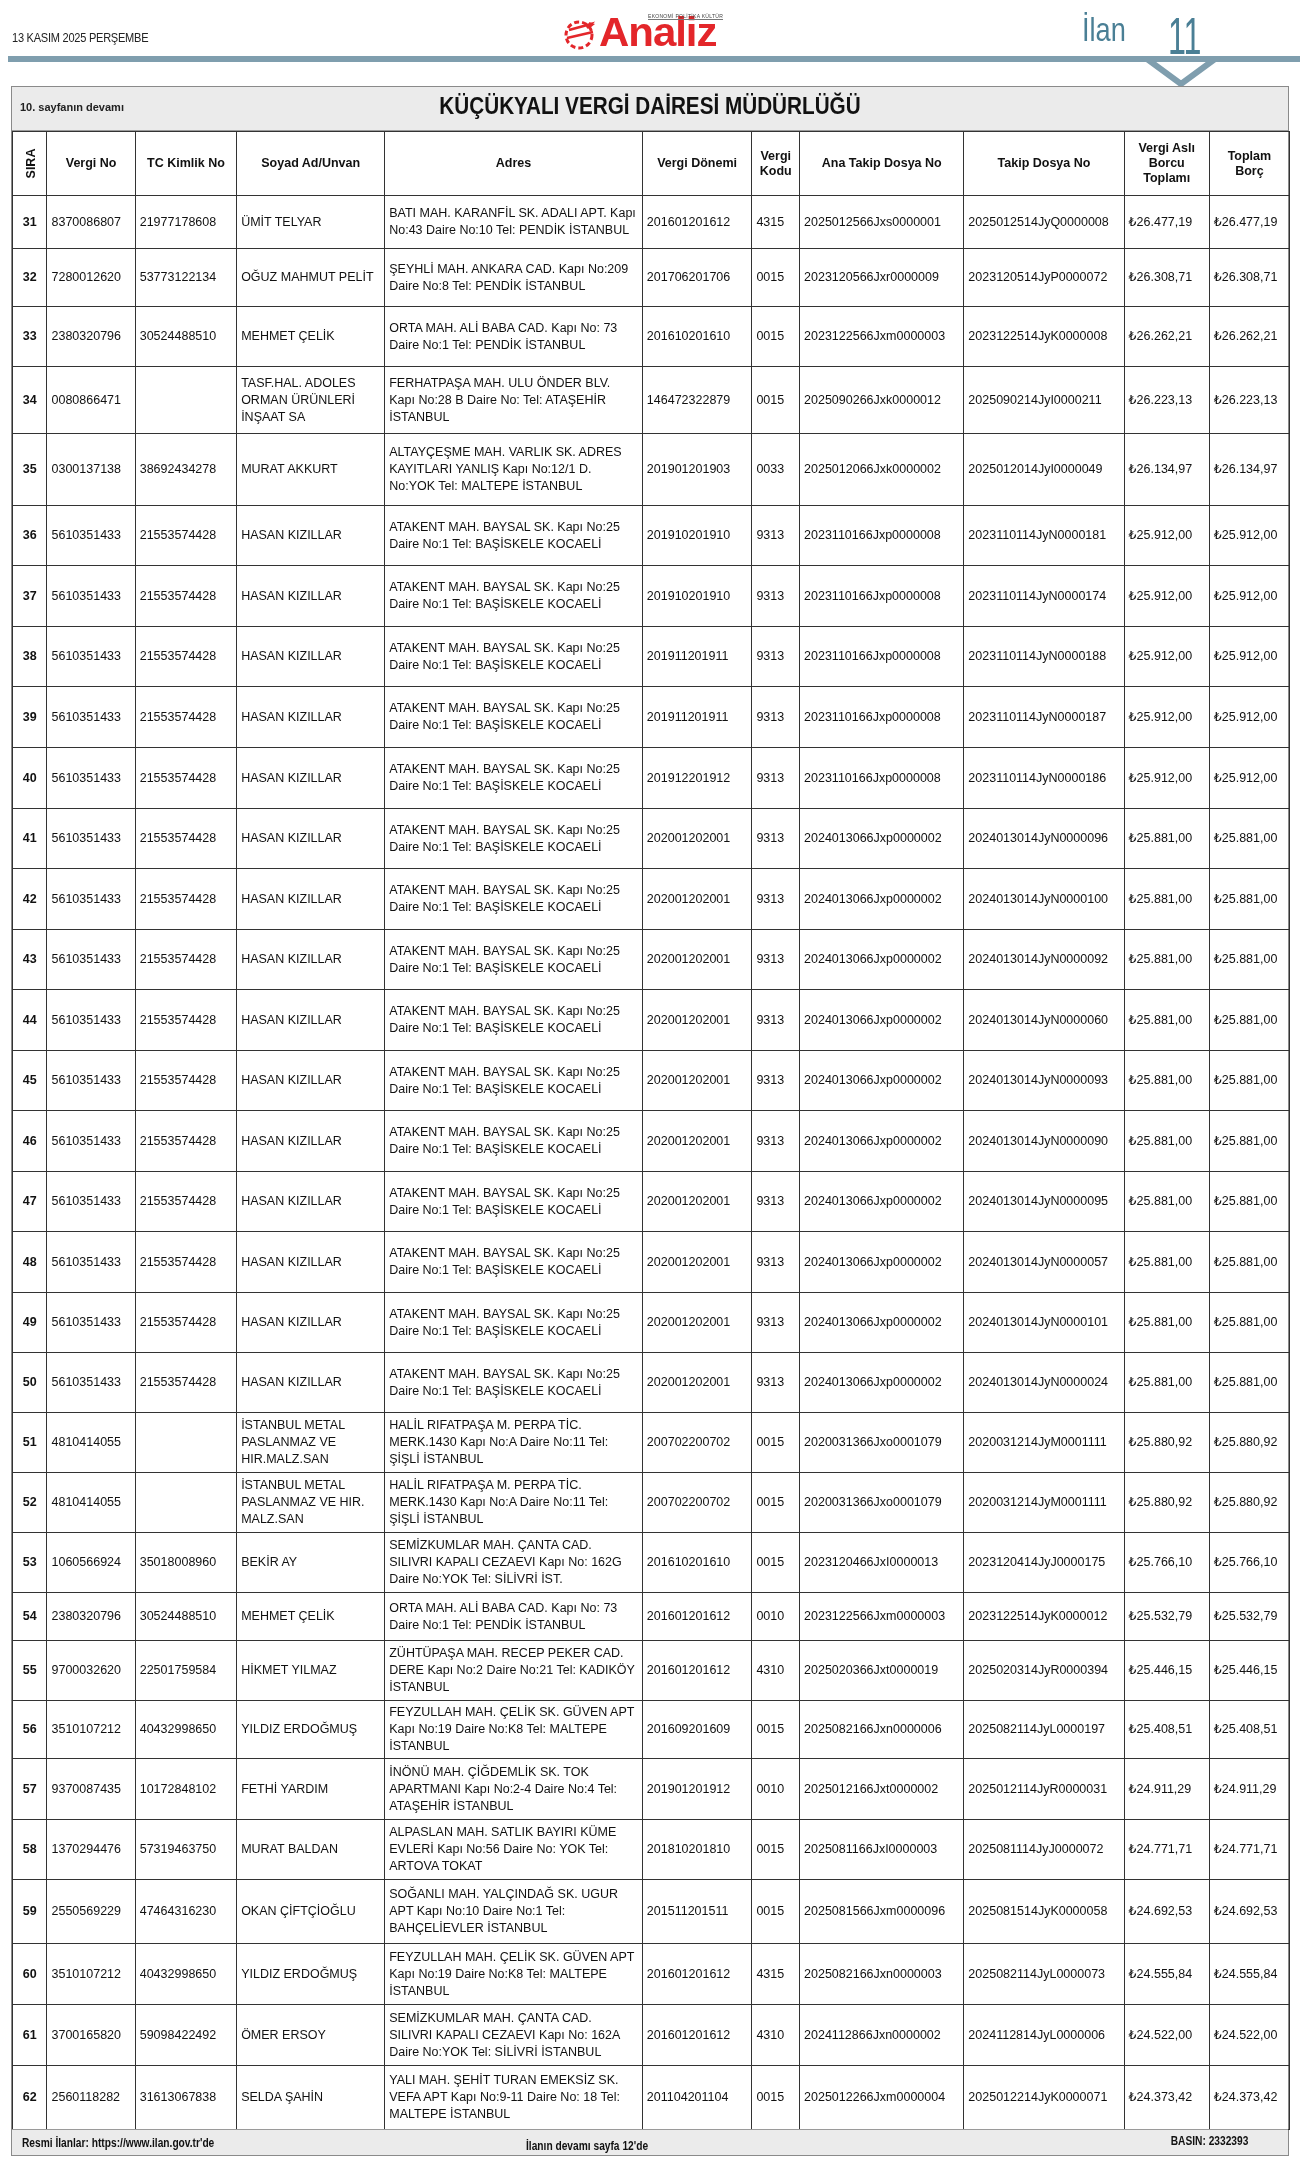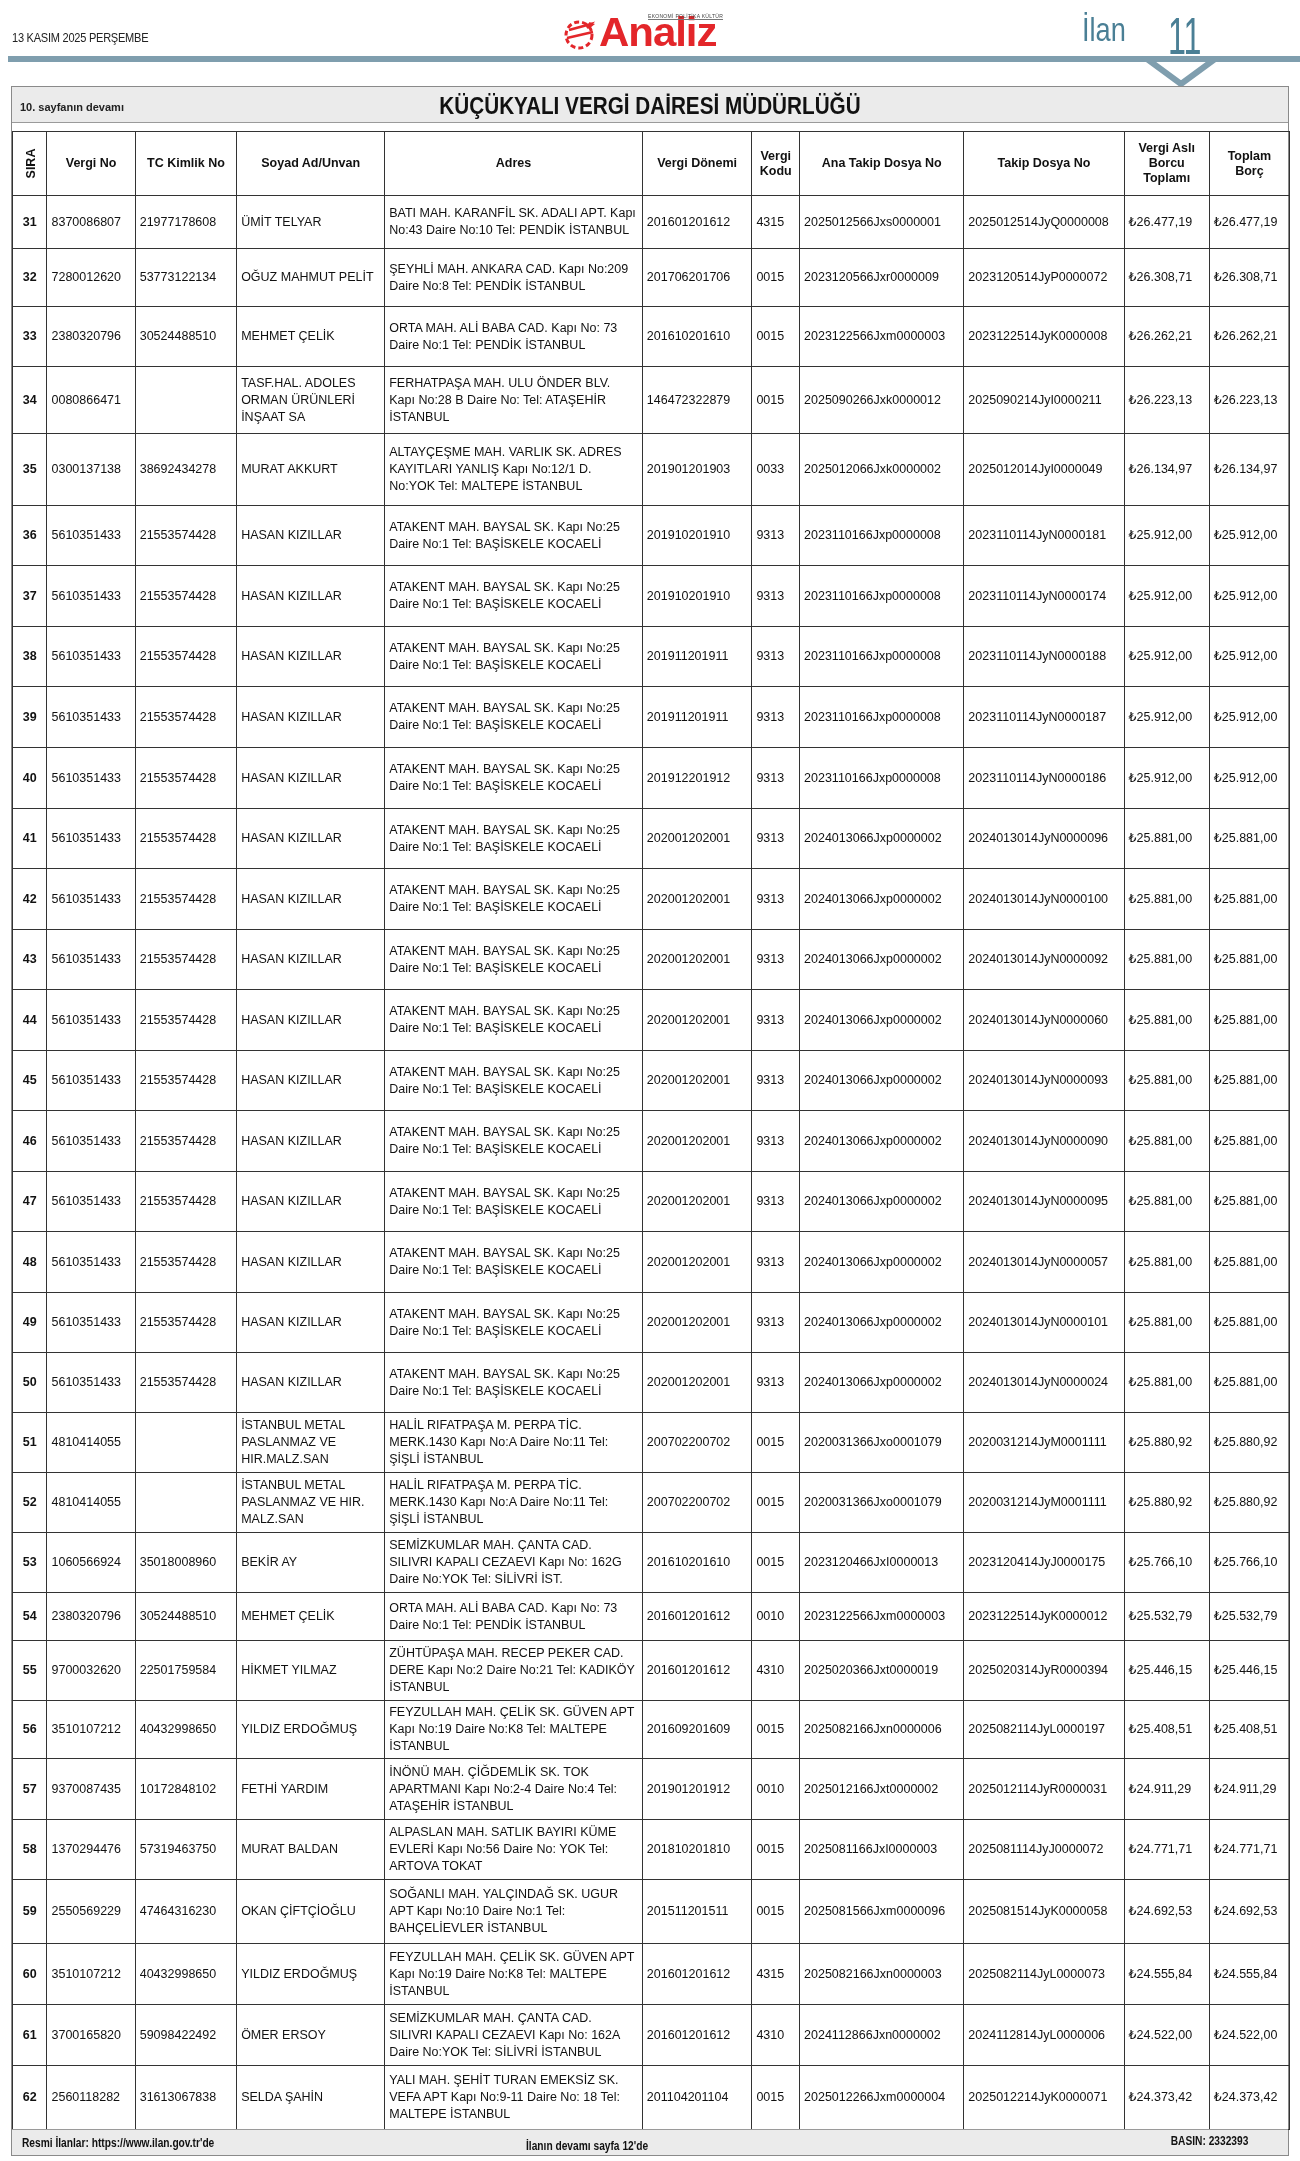--- a/index.html
+++ b/index.html
@@ -14,21 +14,21 @@
   .mh-logo-mark svg { width: 34px; height: 32px; }
   .mh-logo-text { font-family: "Liberation Sans", sans-serif; font-weight: bold; font-size: 40px; line-height: 36px; color: #e3262a; letter-spacing: -1px; transform: scaleX(1.05); transform-origin: left; }
   .mh-tagline { position: absolute; left: 640px; top: 13px; font-size: 5px; color: #444; border-bottom: 1px solid #777; letter-spacing: 0.3px; }
   .mh-section { position: absolute; left: 1074px; top: 10px; font-size: 34px; color: #4a7f95; font-weight: normal; transform: scaleX(0.8); transform-origin: left; }
   .mh-page { position: absolute; left: 1160px; top: 8px; font-size: 52px; color: #4a7f95; transform: scaleX(0.62); transform-origin: left; line-height: 56px; }
   .mh-rule { position: absolute; left: 0; top: 56px; width: 1300px; height: 6px; background: #7f9eae; }
   .mh-chevron { position: absolute; left: 1133px; top: 56px; width: 80px; height: 30px; }
 
   
   .notice { position: absolute; left: 11px; top: 86px; width: 1278px; height: 2070px; border: 1px solid #8a8a8a; background: #fff; }
-  .notice-head { height: 36px; background: #ebebeb; border-bottom: 1px solid #9a9a9a; position: relative; }
+  .notice-head { height: 44px; background: #ebebeb; border-bottom: 1px solid #9a9a9a; position: relative; }
   .notice-cont { position: absolute; left: 8px; top: 14px; font-size: 11px; font-weight: bold; color: #222; }
   .notice-title { position: absolute; left: 0; width: 100%; text-align: center; top: 6px; font-size: 23px; font-weight: bold; color: #111; transform: scaleX(0.9); }
 
   table.grid { position: absolute; left: 0; top: 44px; border-collapse: collapse; table-layout: fixed; width: 1278px; }
   table.grid th, table.grid td { border: 1px solid #333; font-size: 12.5px; padding: 0 4px; vertical-align: middle; }
   table.grid th { font-weight: bold; text-align: center; height: 64px; line-height: 15px; font-size: 12.5px; }
   table.grid td { line-height: 17px; white-space: nowrap; }
   table.grid td.wrap { white-space: normal; }
   table.grid td.sira { font-weight: bold; text-align: center; }
   th.sira-h span { display: inline-block; transform: rotate(-90deg); font-size: 12.5px; }

